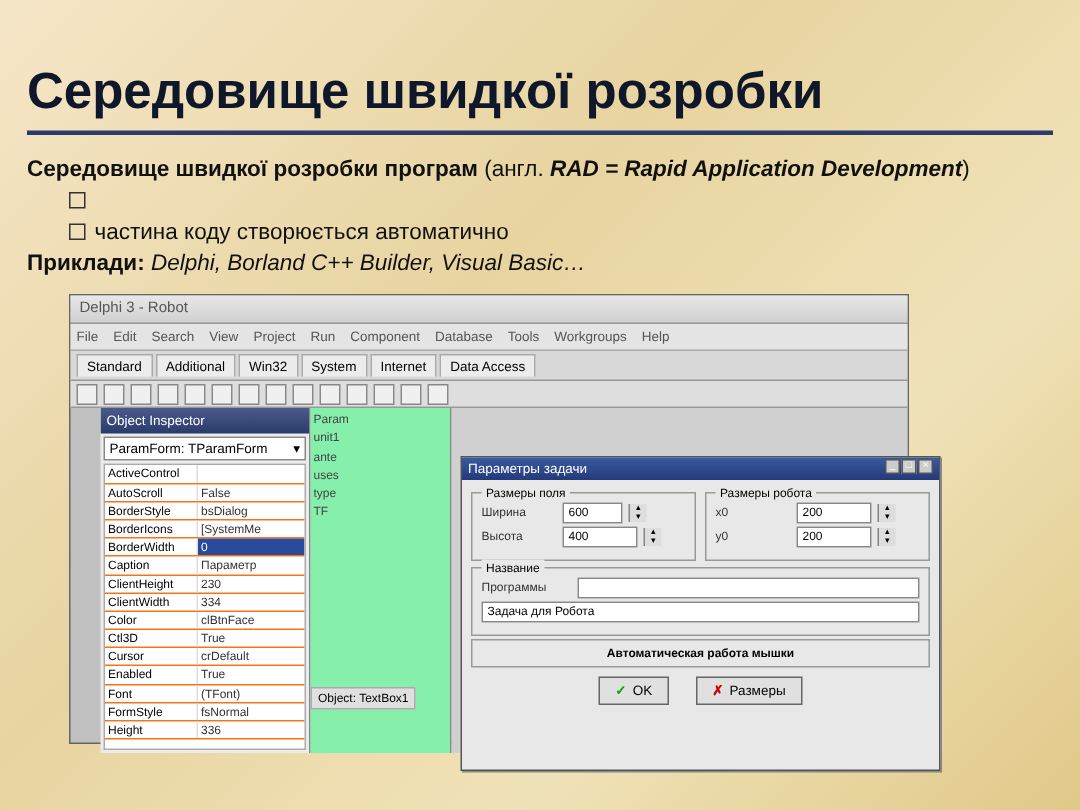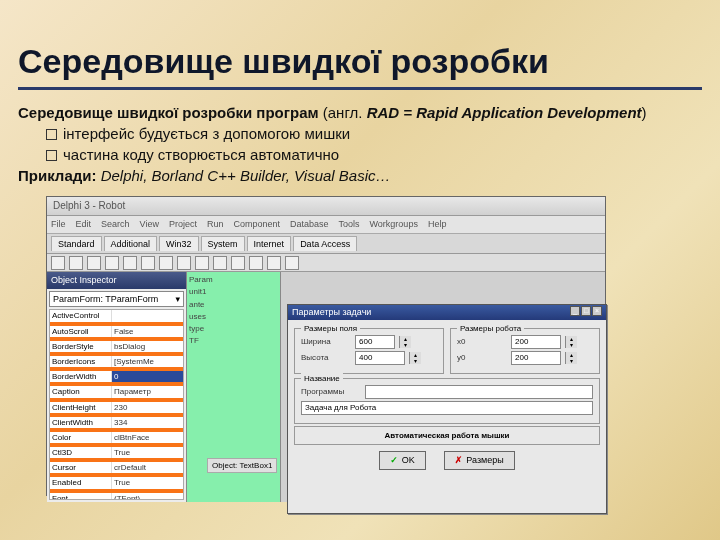--- a/index.html
+++ b/index.html
@@ -22,27 +22,27 @@
   
   .ide-wrap { margin-top: 10px; margin-left: 28px; width: 560px; height: 300px; background: #c0c0c0; border: 1px solid #666; font-family: Tahoma, Arial, sans-serif; font-size: 9px; color: #000; position: relative; }
   .idebar { background: linear-gradient(#e8e8e8,#d0d0d0); border-bottom: 1px solid #999; padding: 2px 6px; font-size: 10px; color: #555; }
   .menubar { background: #e4e4e4; border-bottom: 1px solid #aaa; padding: 2px 4px; font-size: 9px; color: #555; display: flex; gap: 10px; }
   .tabs { background: #d8d8d8; border-bottom: 1px solid #999; padding: 2px 4px; font-size: 9px; display: flex; gap: 2px; }
   .tab { background: #ececec; border: 1px solid #aaa; border-bottom: none; padding: 1px 6px; }
   .toolbar { background: #dedede; border-bottom: 1px solid #999; height: 18px; display: flex; align-items: center; gap: 4px; padding: 0 4px; }
   .tbtn { width: 14px; height: 14px; background: #f0f0f0; border: 1px solid #888; }
   .main { display: flex; height: 230px; }
   .col { border-right: 1px solid #888; background: #ececec; overflow: hidden; }
-  .inspector { width: 140px; display: flex; flex-direction: column; }
+  .inspector { width: 140px; display: flex; flex-direction: column; margin-left: 20px; }
   .panehdr { background: linear-gradient(#4a5a8a,#2a3a6a); color: #fff; font-size: 9px; padding: 2px 4px; }
   .drop { background: #fff; border: 1px solid #888; margin: 2px; padding: 1px 3px; font-size: 9px; display: flex; justify-content: space-between; }
   .ptabs { display: flex; font-size: 9px; }
   .ptab { border: 1px solid #aaa; padding: 1px 4px; background: #e0e0e0; }
   .proplist { flex: 1; background: #fff; margin: 0 2px 2px; border: 1px solid #aaa; overflow: hidden; }
-  .prow { display: flex; font-size: 8px; border-bottom: 4px solid #f97316; }
+  .prow { display: flex; font-size: 8px; border-bottom: 1px solid #f97316; }
   .pk { width: 62px; padding: 0 2px; border-right: 1px solid #ddd; }
   .pv { flex: 1; padding: 0 2px; color: #333; }
   .pv.sel { background: #2a4a9a; color: #fff; }
   .tree { width: 94px; background: #86efac; font-size: 8px; padding: 2px; }
   .tree div { padding: 0 0 1px 0; color: #444; }
   .center { flex: 1; background: #d0d0d0; position: relative; }
   .win { position: absolute; background: #e8e8e8; border: 1px solid #555; box-shadow: 1px 1px 0 #888; margin-top: 28px; }
   .winhdr { background: linear-gradient(#3a5aa0,#243a7a); color: #fff; font-size: 9px; padding: 1px 4px; display: flex; justify-content: space-between; }
   .winx { display: flex; gap: 1px; }
   .winx span { width: 10px; height: 10px; background: #ccc; border: 1px solid #555; font-size: 7px; text-align: center; line-height: 8px; }
@@ -62,21 +62,21 @@
 </style>
 </head>
 <body>
 
 <div class="slide">
   <div class="title">Середовище швидкої розробки</div>
   <div class="content">
     <div>
       <span class="bold">Середовище швидкої розробки програм </span><span>(англ. </span><span class="bold italic">RAD = Rapid Application Development</span><span>)</span>
     </div>
-    <div class="bullet"><span class="sq"></span><span>інтерфейс будується з допомогою мишки</span></div>
+    <div class="bullet"><span class="sq"></span></div>
     <div class="bullet"><span class="sq"></span><span>частина коду створюється автоматично</span></div>
     <div>
       <span class="bold">Приклади: </span><span class="italic">Delphi, Borland C++ Builder, Visual Basic…</span>
     </div>
 
     <div class="ide-wrap">
       <div class="idebar">Delphi 3 - Robot</div>
       <div class="menubar">
         <span>File</span>
         <span>Edit</span>

